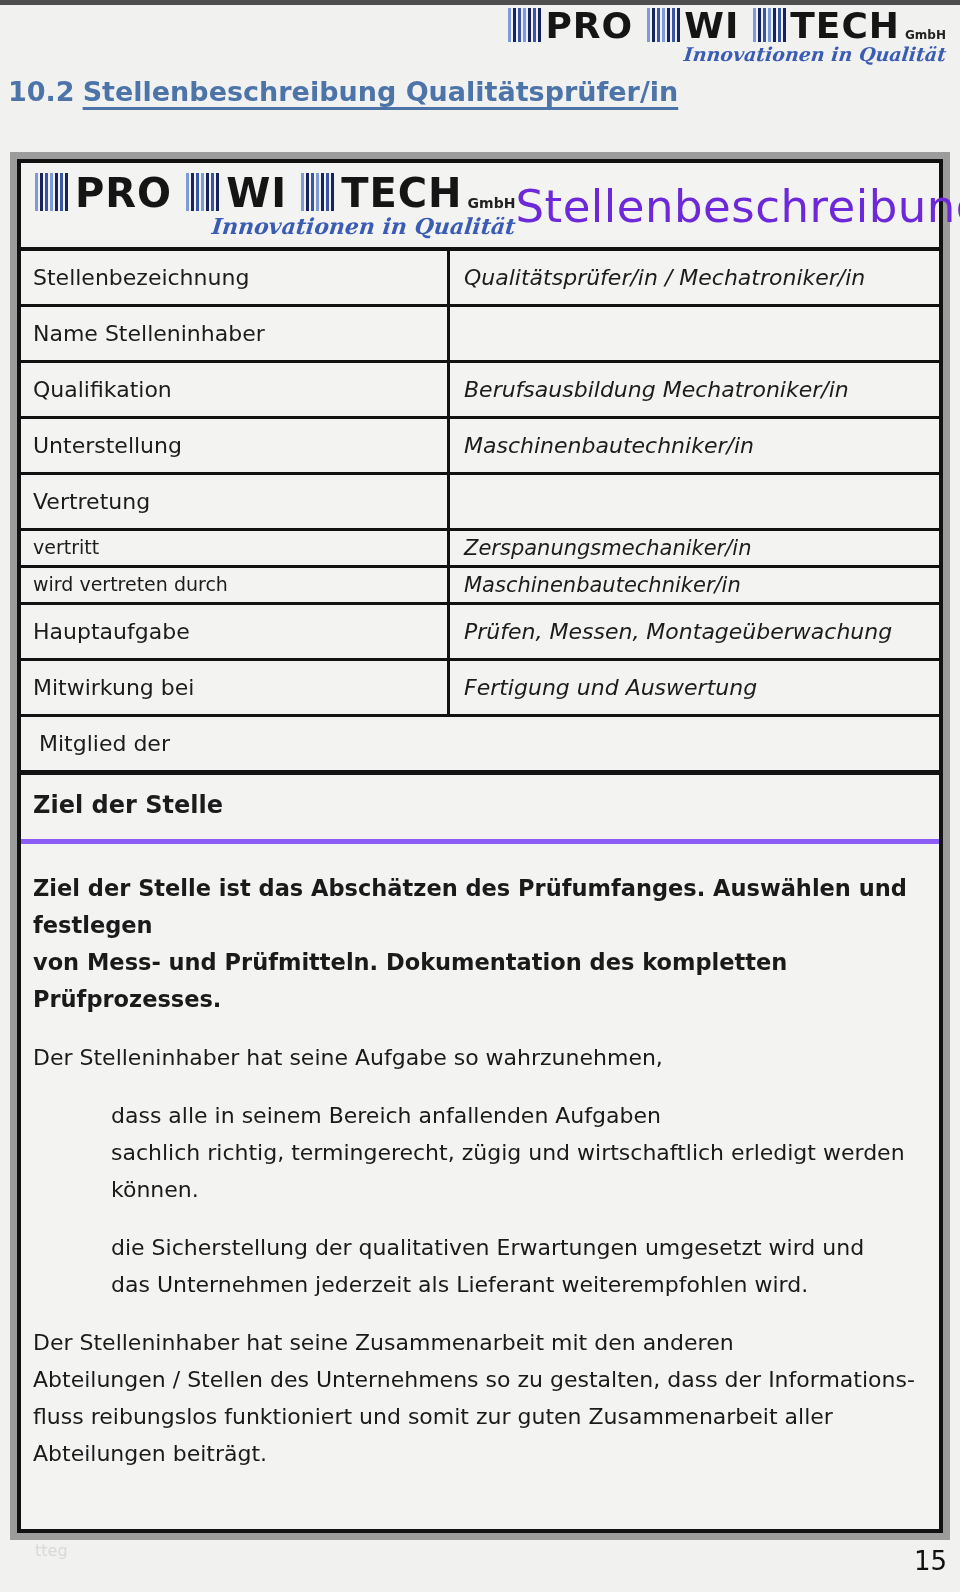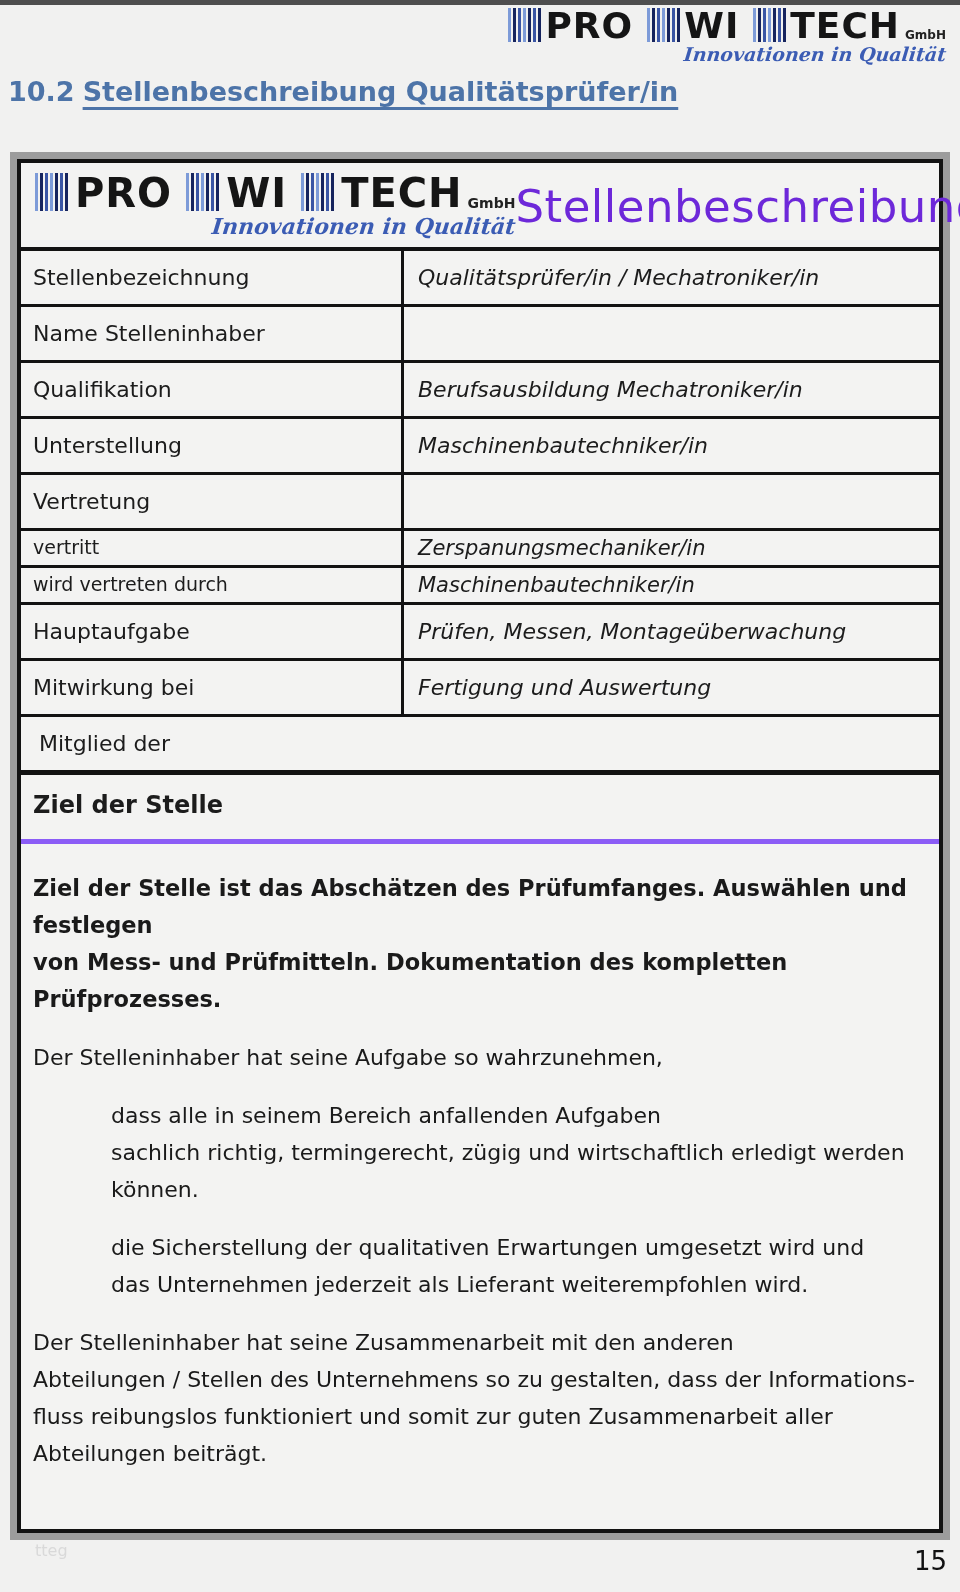--- a/index.html
+++ b/index.html
@@ -82,21 +82,21 @@
   .doc-header {
     display: flex; align-items: center; justify-content: space-between;
     padding: 10px 18px 8px 14px;
     border-bottom: 4px solid #121212;
   }
   .doc-header .doc-logo-wrap { display: flex; flex-direction: column; align-items: flex-end; }
   .doc-title { font-size: 45px; font-weight: normal; color: #6d28d9; letter-spacing: 0.5px; }
 
   .doc-table .row { display: flex; border-bottom: 3px solid #121212; }
   .doc-table .row:last-child { border-bottom: 5px solid #121212; padding-left: 6px; }
-  .cell-label { width: 380px; padding: 14px 12px; font-size: 22px; }
+  .cell-label { width: 426px; padding: 14px 12px; font-size: 22px; }
   .cell-value { flex: 1; border-left: 3px solid #121212; padding: 14px 14px; font-size: 22px; font-style: italic; }
   .row.small .cell-label { padding: 5px 12px; font-size: 19px; border-radius: 12px; }
   .row.small .cell-value { padding: 5px 14px; font-size: 21px; }
 
   .doc-section-header {
     padding: 16px 24px 20px 12px;
     font-size: 24px; font-weight: bold;
     border-bottom: 5px solid #8b5cf6;
   }
 

